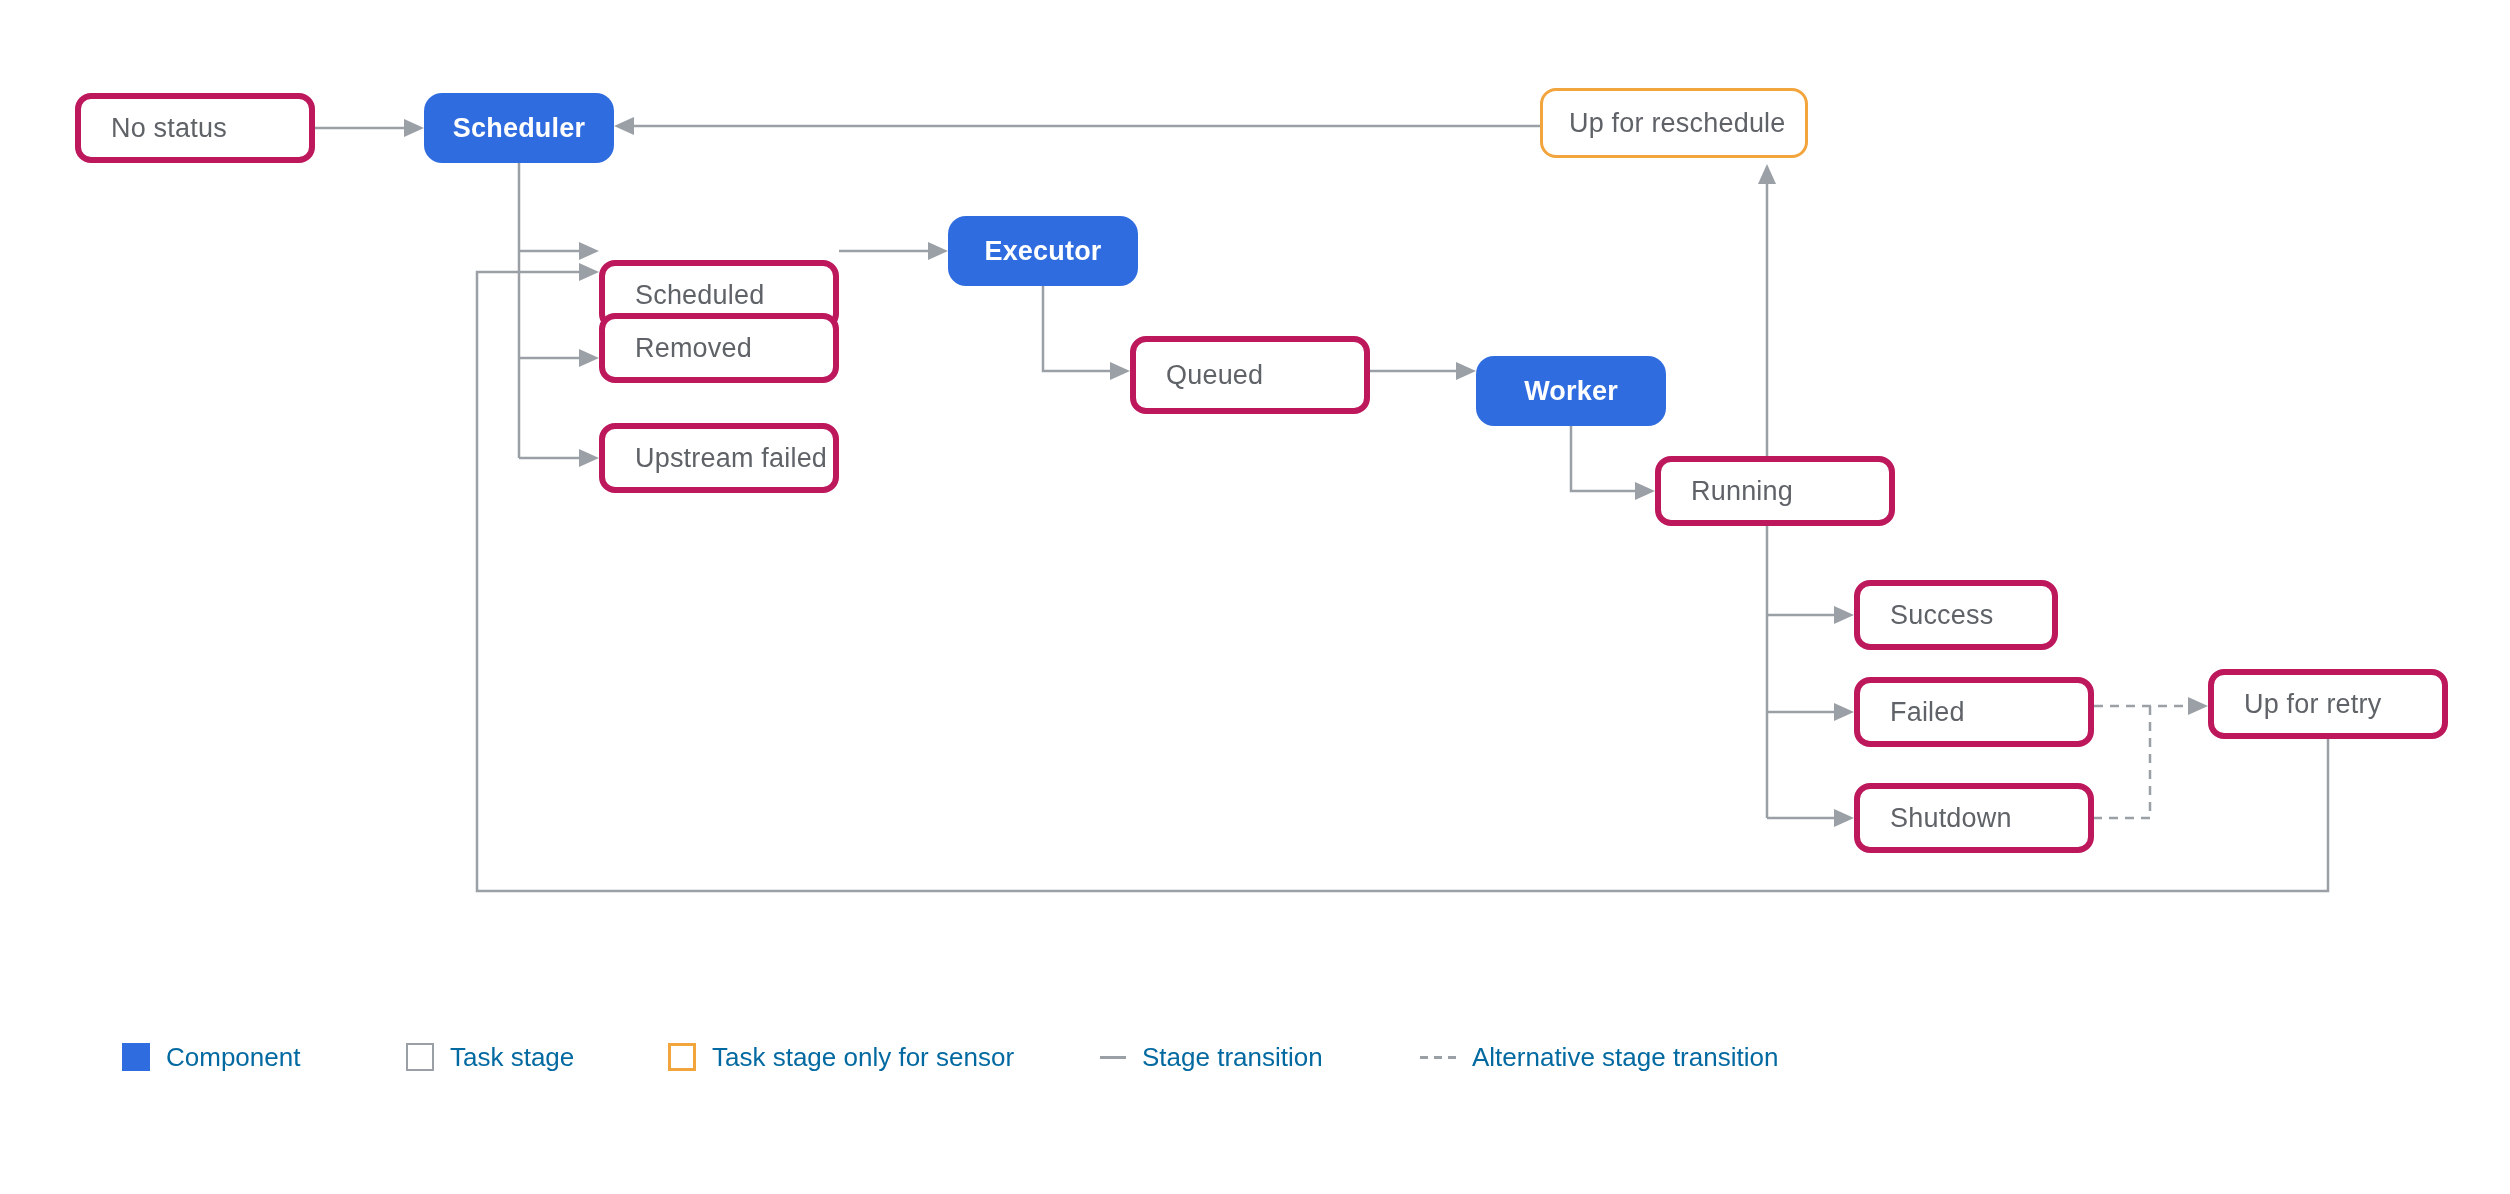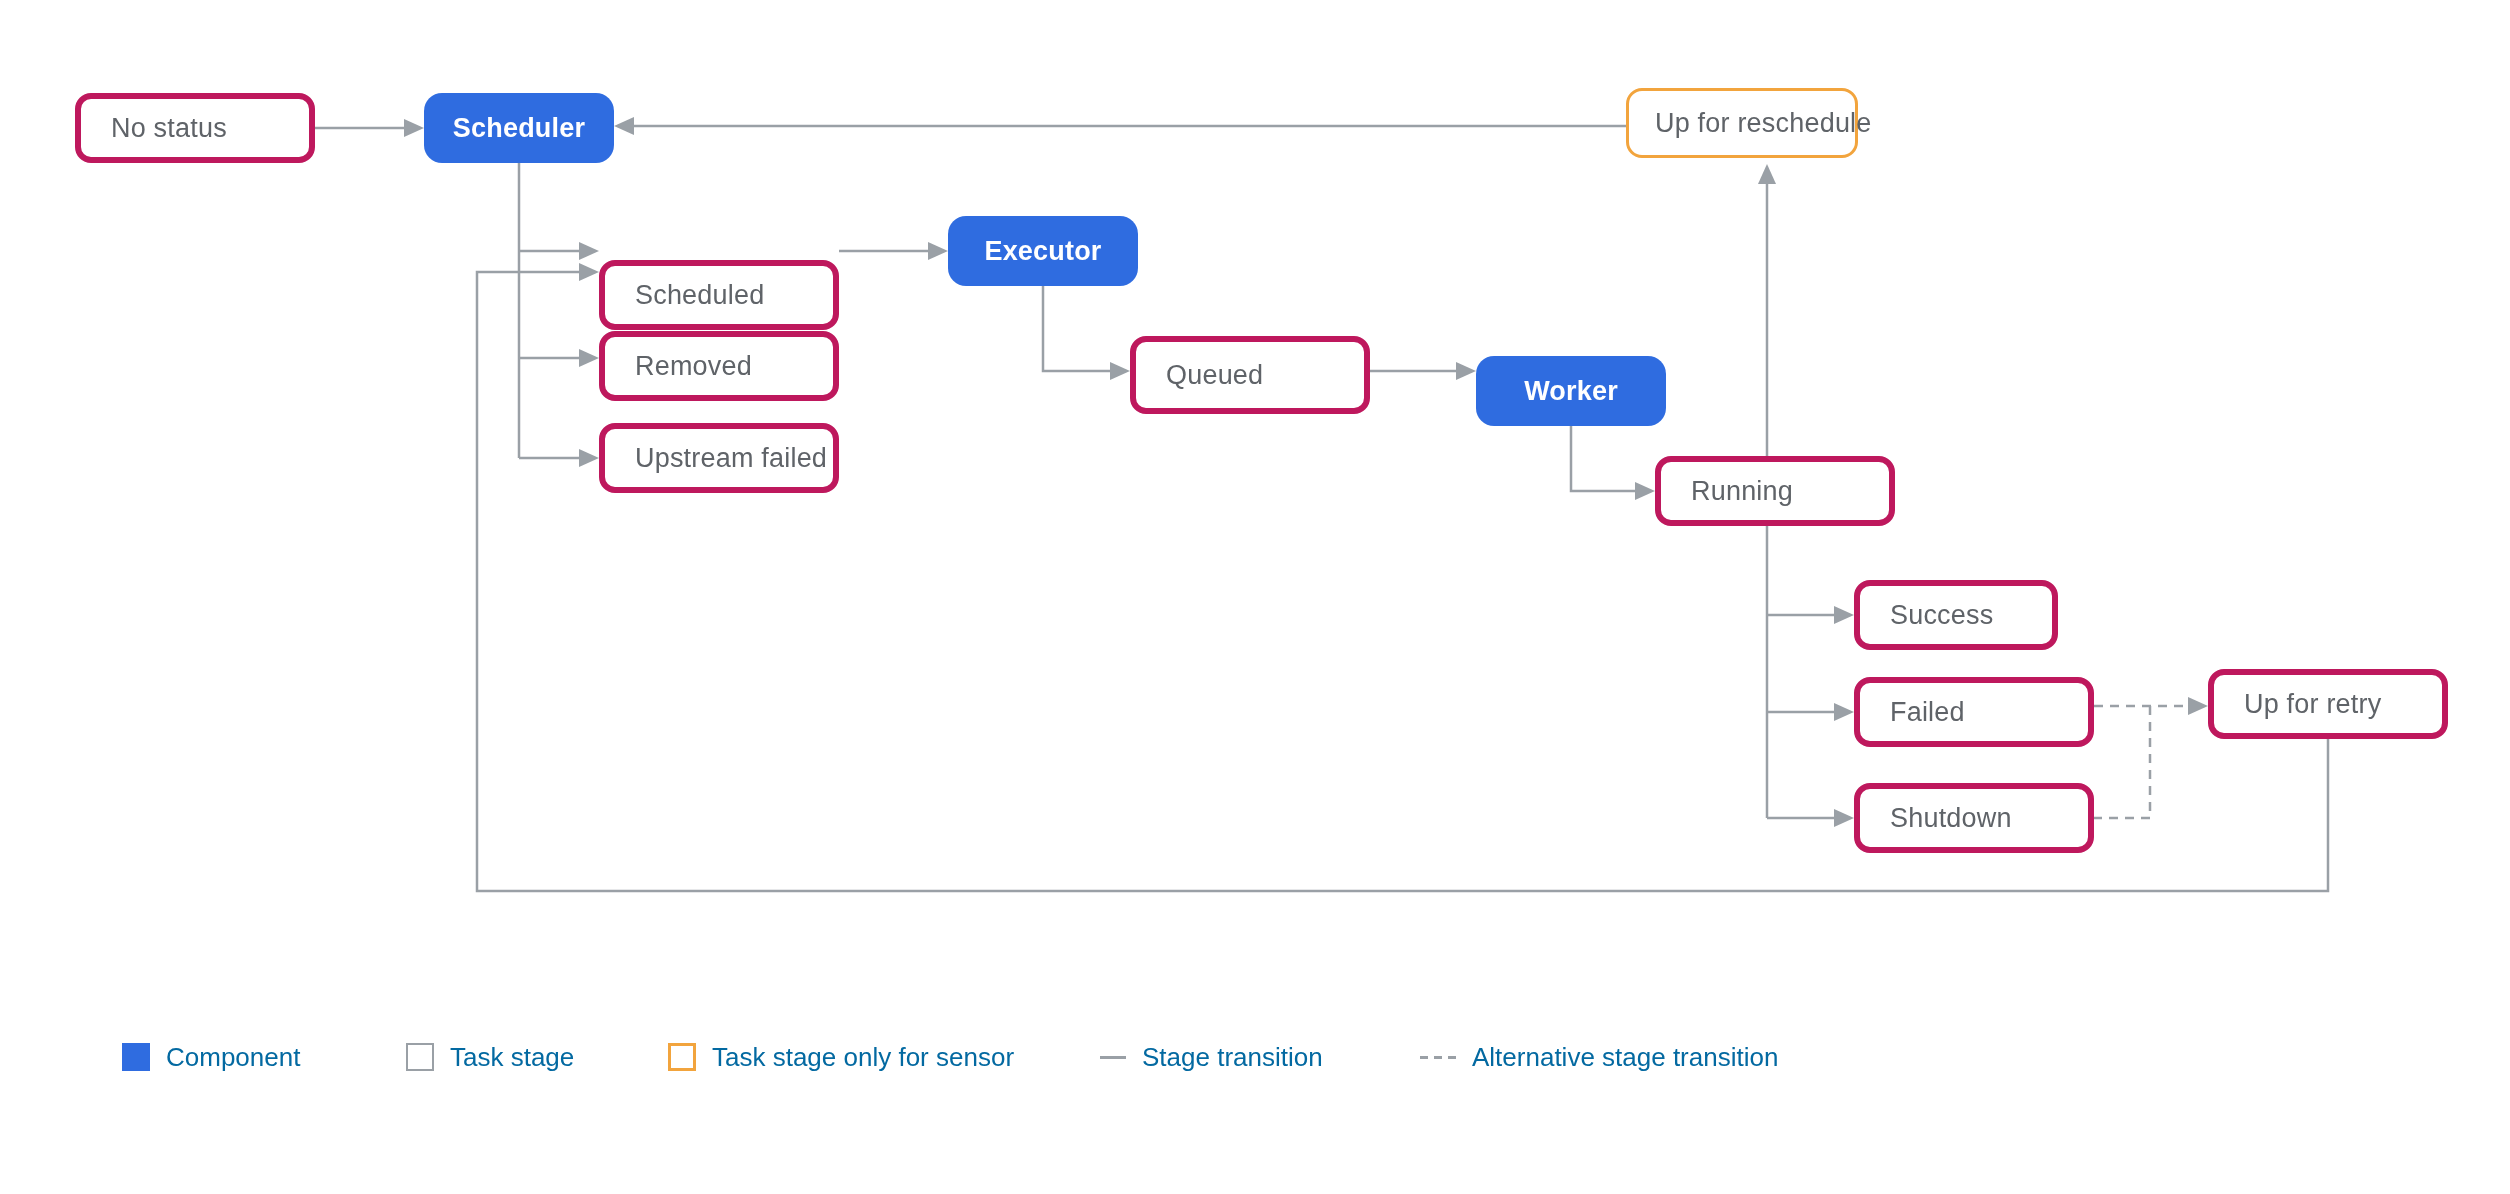--- a/index.html
+++ b/index.html
@@ -148,30 +148,30 @@
       <polygon class="arrow" points="2208,706 2188,697 2188,715"></polygon>
     </g>
   </svg>
 
   <div class="node" style="left:75px; top:93px; width:240px; height:70px;">
     <span>No status</span>
   </div>
   <div class="node component" style="left:424px; top:93px; width:190px; height:70px;">
     <span>Scheduler</span>
   </div>
-  <div class="node sensor" style="left:1626px; top:88px; width:232px; height:70px;">
+  <div class="node sensor" style="left:1540px; top:88px; width:268px; height:70px;">
     <span>Up for reschedule</span>
   </div>
   <div class="node" style="left:599px; top:216px; width:240px; height:70px;margin-top:44px;">
     <span>Scheduled</span>
   </div>
   <div class="node component" style="left:948px; top:216px; width:190px; height:70px;">
     <span>Executor</span>
   </div>
-  <div class="node" style="left:599px; top:331px; width:240px; height:70px;align-items:center;">
+  <div class="node" style="left:599px; top:313px; width:240px; height:70px;align-items:center;">
     <span>Removed</span>
   </div>
   <div class="node" style="left:599px; top:423px; width:240px; height:70px;">
     <span>Upstream failed</span>
   </div>
   <div class="node" style="left:1130px; top:336px; width:240px; height:78px;">
     <span>Queued</span>
   </div>
   <div class="node component" style="left:1476px; top:356px; width:190px; height:70px;">
     <span>Worker</span>

